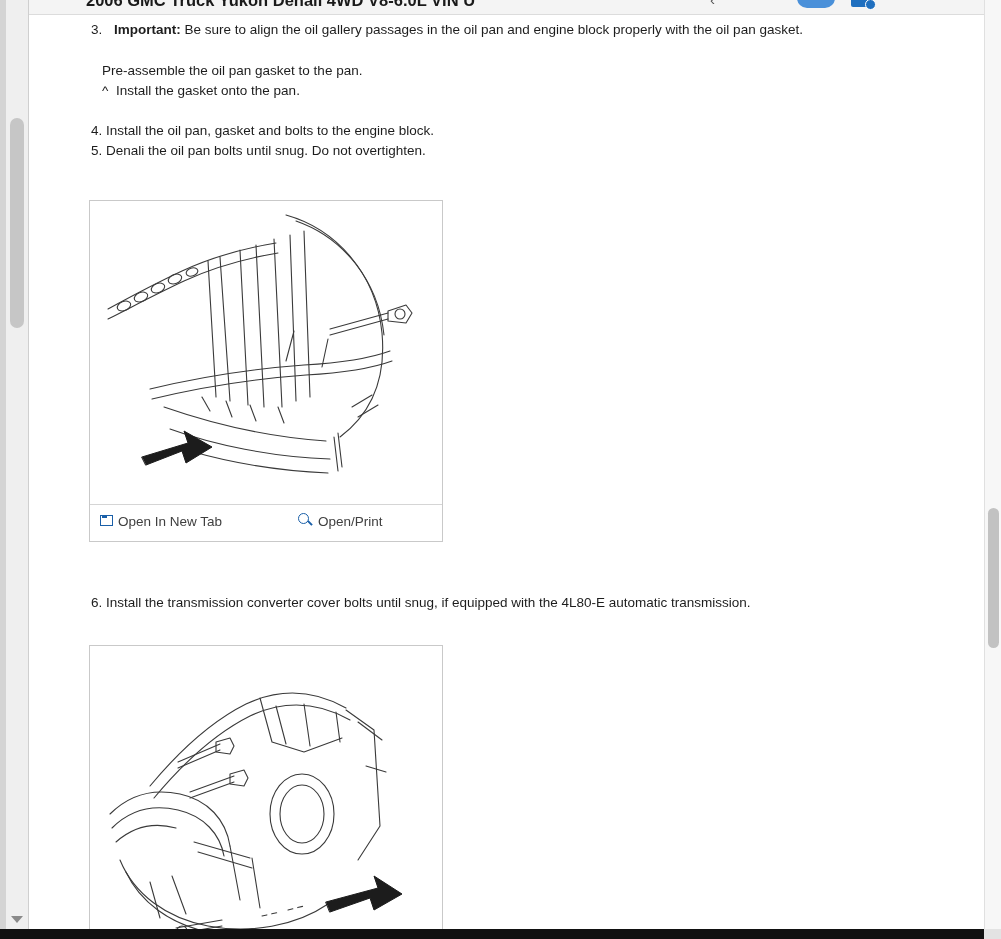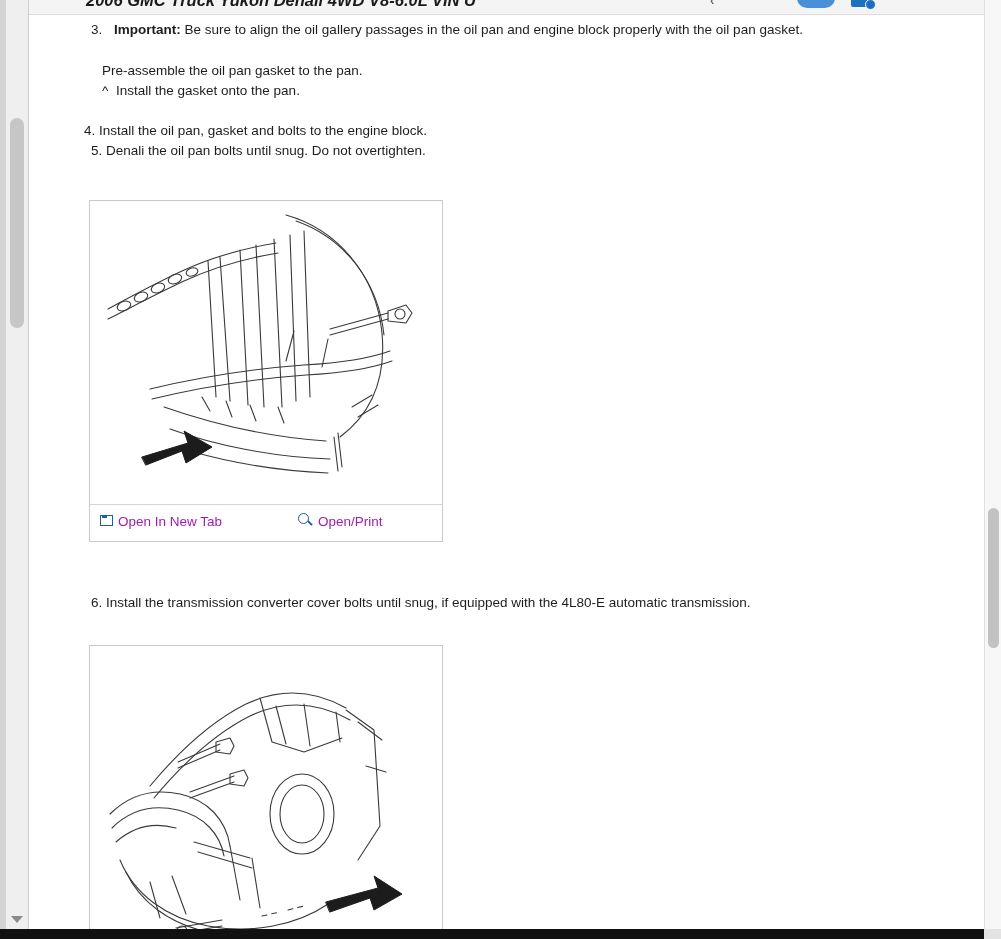--- a/index.html
+++ b/index.html
@@ -78,21 +78,20 @@
   
   .top-bar {
     position: absolute;
     left: 0;
     top: 0;
     width: 955px;
     height: 14px;
     background: #f4f4f4;
     border-bottom: 1px solid #dcdcdc;
     overflow: hidden;
-    font-style: italic;
   }
   .top-title {
     position: absolute;
     left: 57px;
     top: -9px;
     font-size: 16.5px;
     font-weight: bold;
     color: #1a1a1a;
     white-space: nowrap;
   }
@@ -154,21 +153,21 @@
     color: #1d1d1d;
     white-space: nowrap;
   }
   .para .num { color: #1d1d1d; }
   .para b { font-weight: bold; padding-left: 8px; }
 
   .step3   { left: 62px; top: 6px; }
   .preasm  { left: 73px; top: 47px; }
   .sub1    { left: 73px; top: 67px; }
   .sub2    { left: 73px; top: 87px; }
-  .step4   { left: 55px; top: 107px; text-align: right; }
+  .step4   { left: 62px; top: 107px; text-align: right; }
   .step5   { left: 62px; top: 127px; }
   .step6   { left: 62px; top: 579px; }
 
   .caret { display: inline-block; width: 14px; color: #1d1d1d; }
 
   
   .figure {
     position: absolute;
     left: 60px;
     border: 1px solid #c9c9c9;
@@ -194,21 +193,21 @@
     right: 0;
     bottom: 0;
     height: 36px;
     border-top: 1px solid #d5d5d5;
     background: #ffffff;
   }
   .fig-link {
     position: absolute;
     top: 9px;
     font-size: 13.5px;
-    color: #a21caf;
+    color: #404040;
     cursor: pointer;
     white-space: nowrap;
   }
   .open-new-tab { left: 28px; }
   .zoom-print   { left: 228px; }
 
   .tb-icon {
     position: absolute;
     top: 10px;
     color: #1a5fa8;

